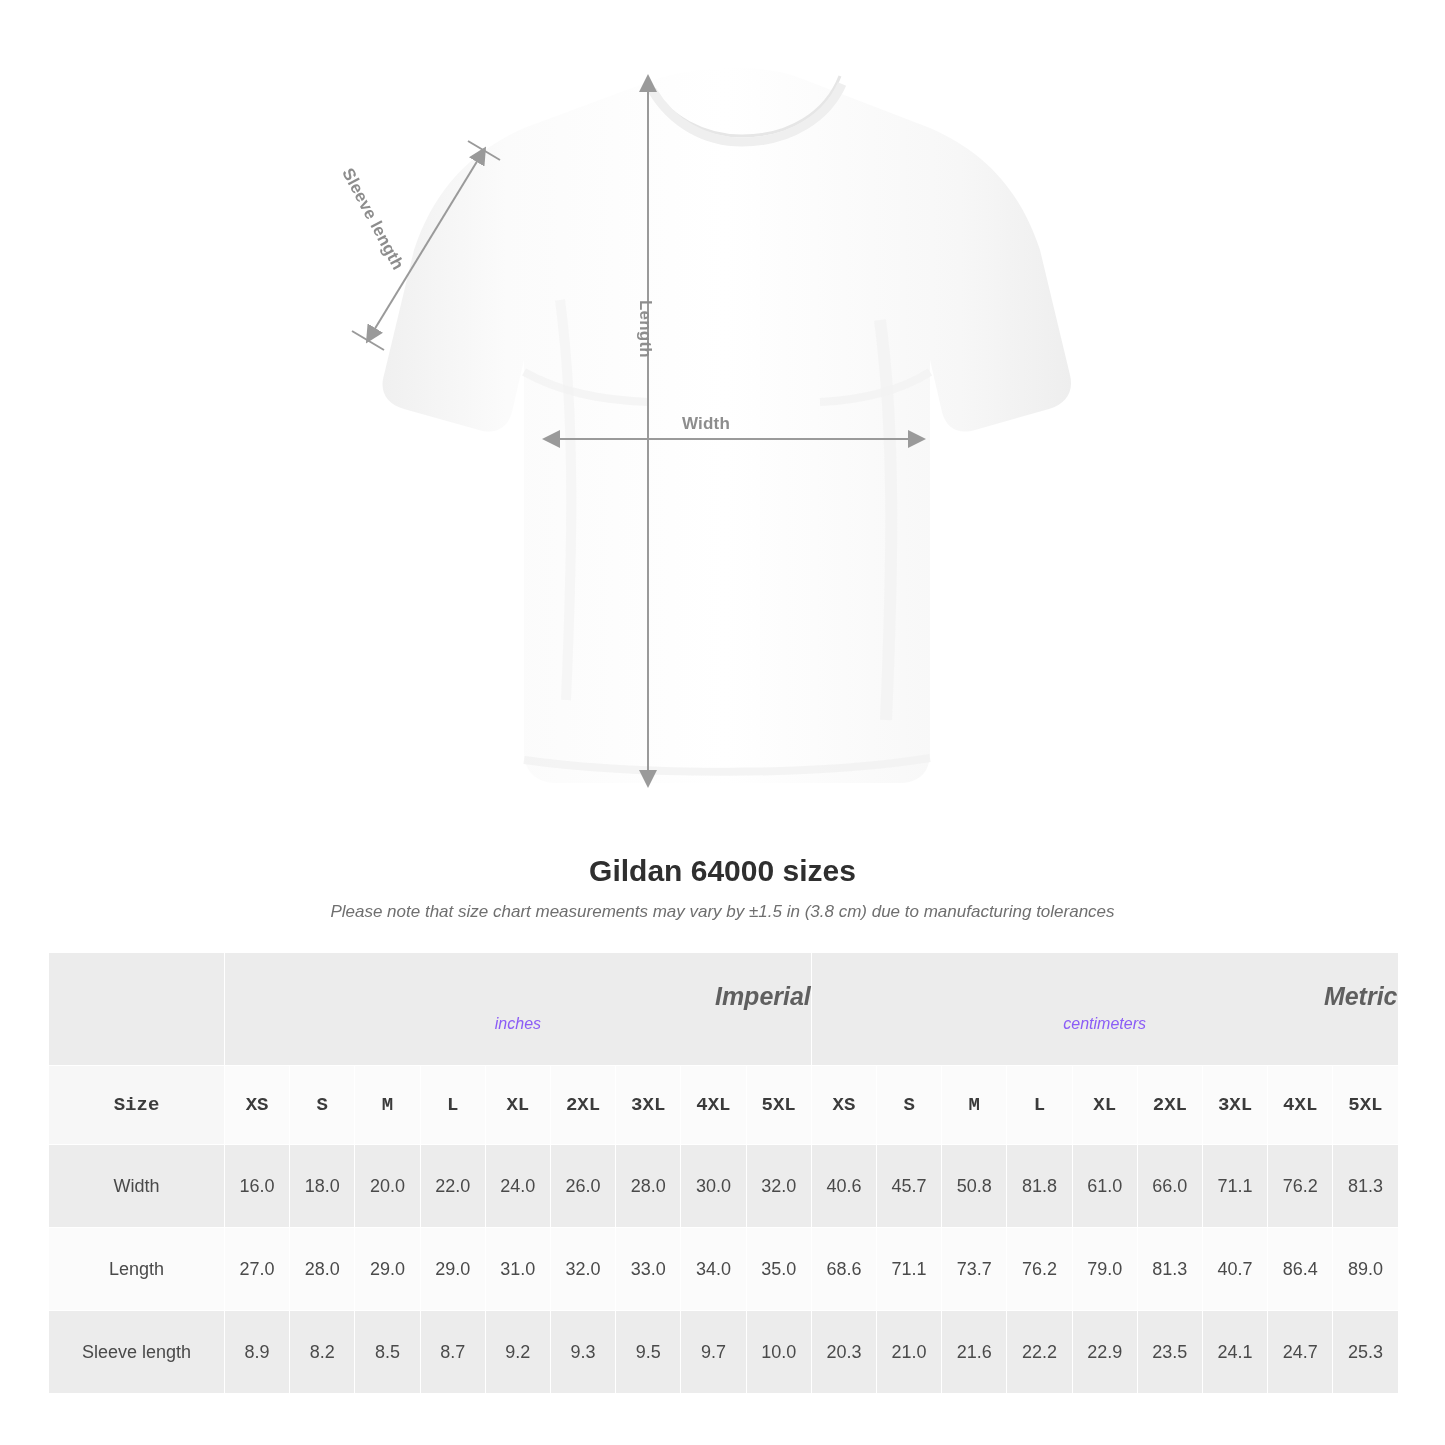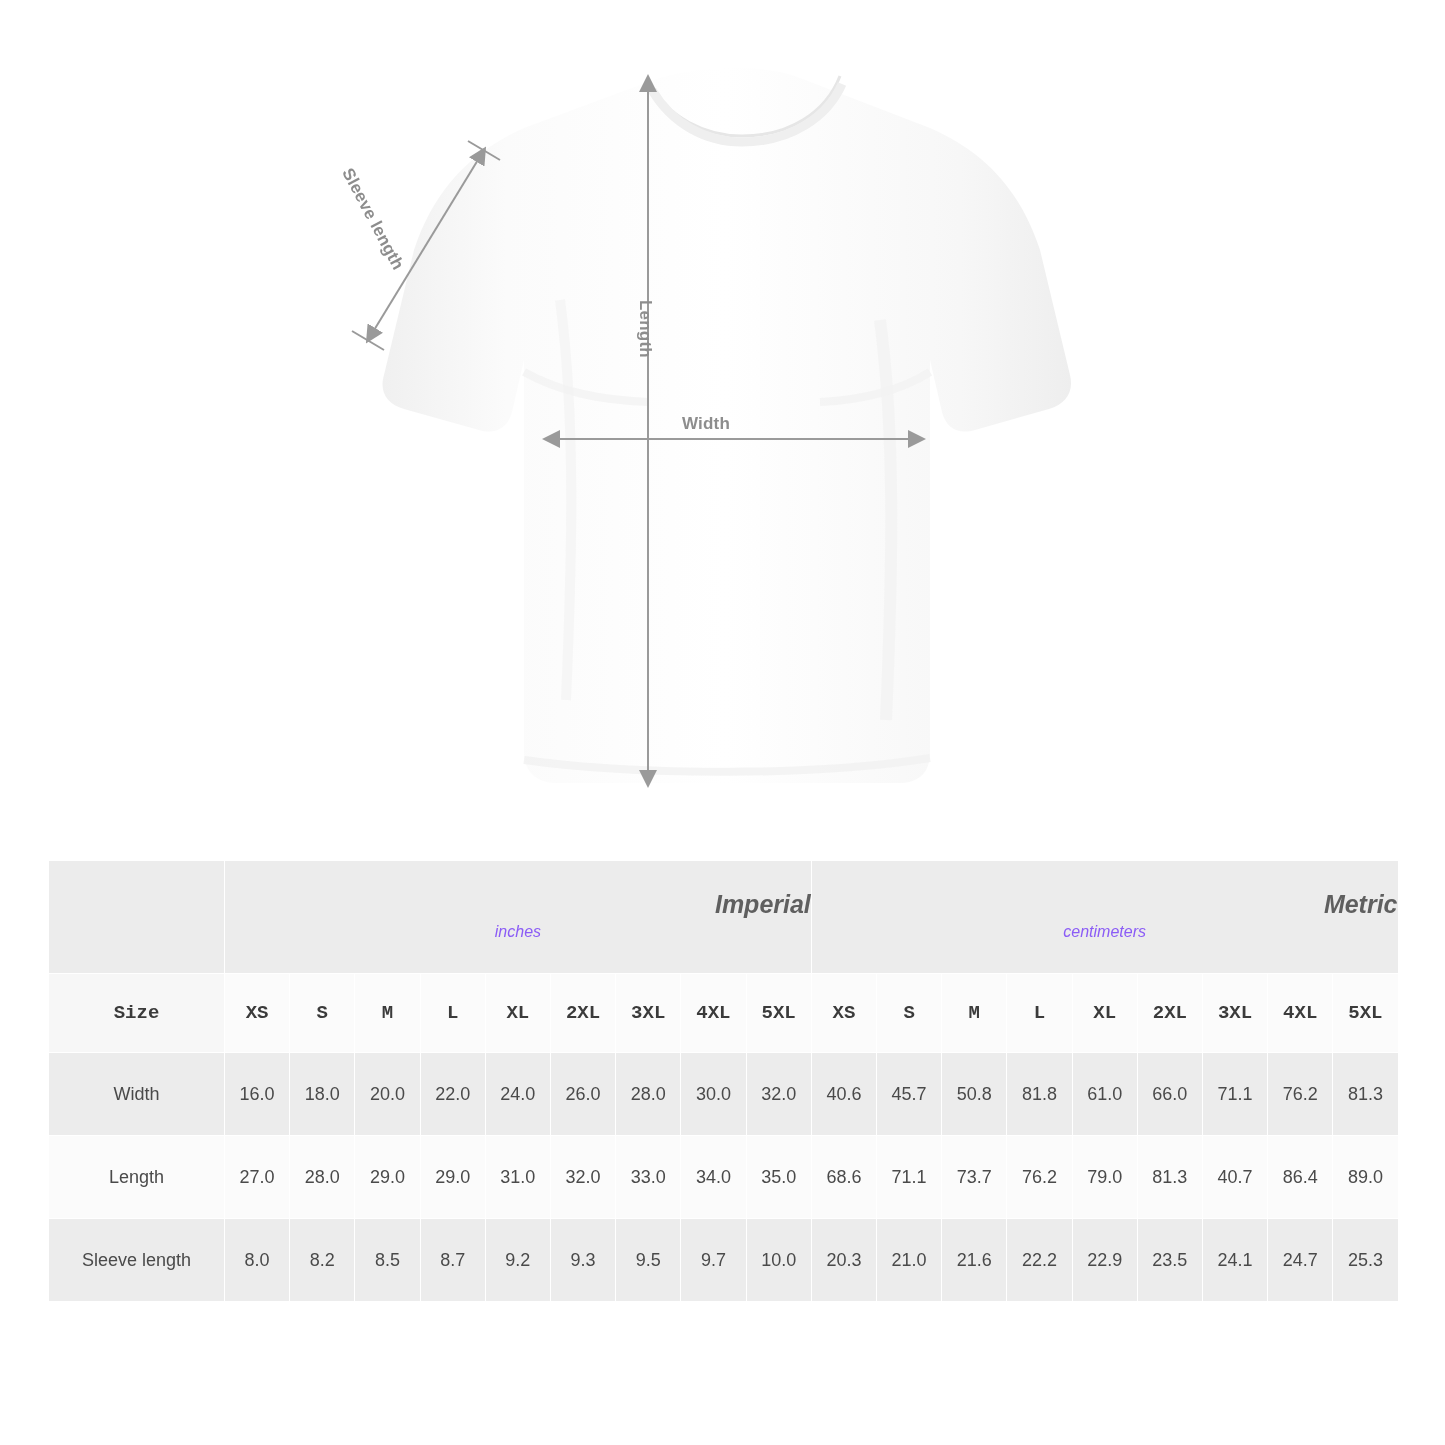--- a/index.html
+++ b/index.html
@@ -199,20 +199,22 @@
       <line x1="546" y1="439" x2="922" y2="439" stroke="#9a9a9a" stroke-width="2" marker-start="url(#arrTail)" marker-end="url(#arrHead)"></line>
     </g>
   </svg>
 
   <div class="dim-label sleeve">Sleeve length</div>
   <div class="dim-label length">Length</div>
   <div class="dim-label width">Width</div>
 </div>
 
 <div class="title-block">
+  <h1 class="chart-title">Gildan 64000 sizes</h1>
+  <p class="chart-note">Please note that size chart measurements may vary by ±1.5 in (3.8 cm) due to manufacturing tolerances</p>
 </div>
 
 <div class="table-wrap">
   <table class="size-table">
     <colgroup>
       <col class="col-head">
       <col class="col-val">
         <col class="col-val">
         <col class="col-val">
         <col class="col-val">
@@ -305,21 +307,21 @@
         <td>76.2</td>
         <td>79.0</td>
         <td>81.3</td>
         <td>40.7</td>
         <td>86.4</td>
         <td>89.0</td>
       </tr>
 
       <tr class="data-row row-alt">
         <td class="rowhead">Sleeve length</td>
-        <td>8.0</td>
+        <td>8.9</td>
         <td>8.2</td>
         <td>8.5</td>
         <td>8.7</td>
         <td>9.2</td>
         <td>9.3</td>
         <td>9.5</td>
         <td>9.7</td>
         <td>10.0</td>
         <td>20.3</td>
         <td>21.0</td>

